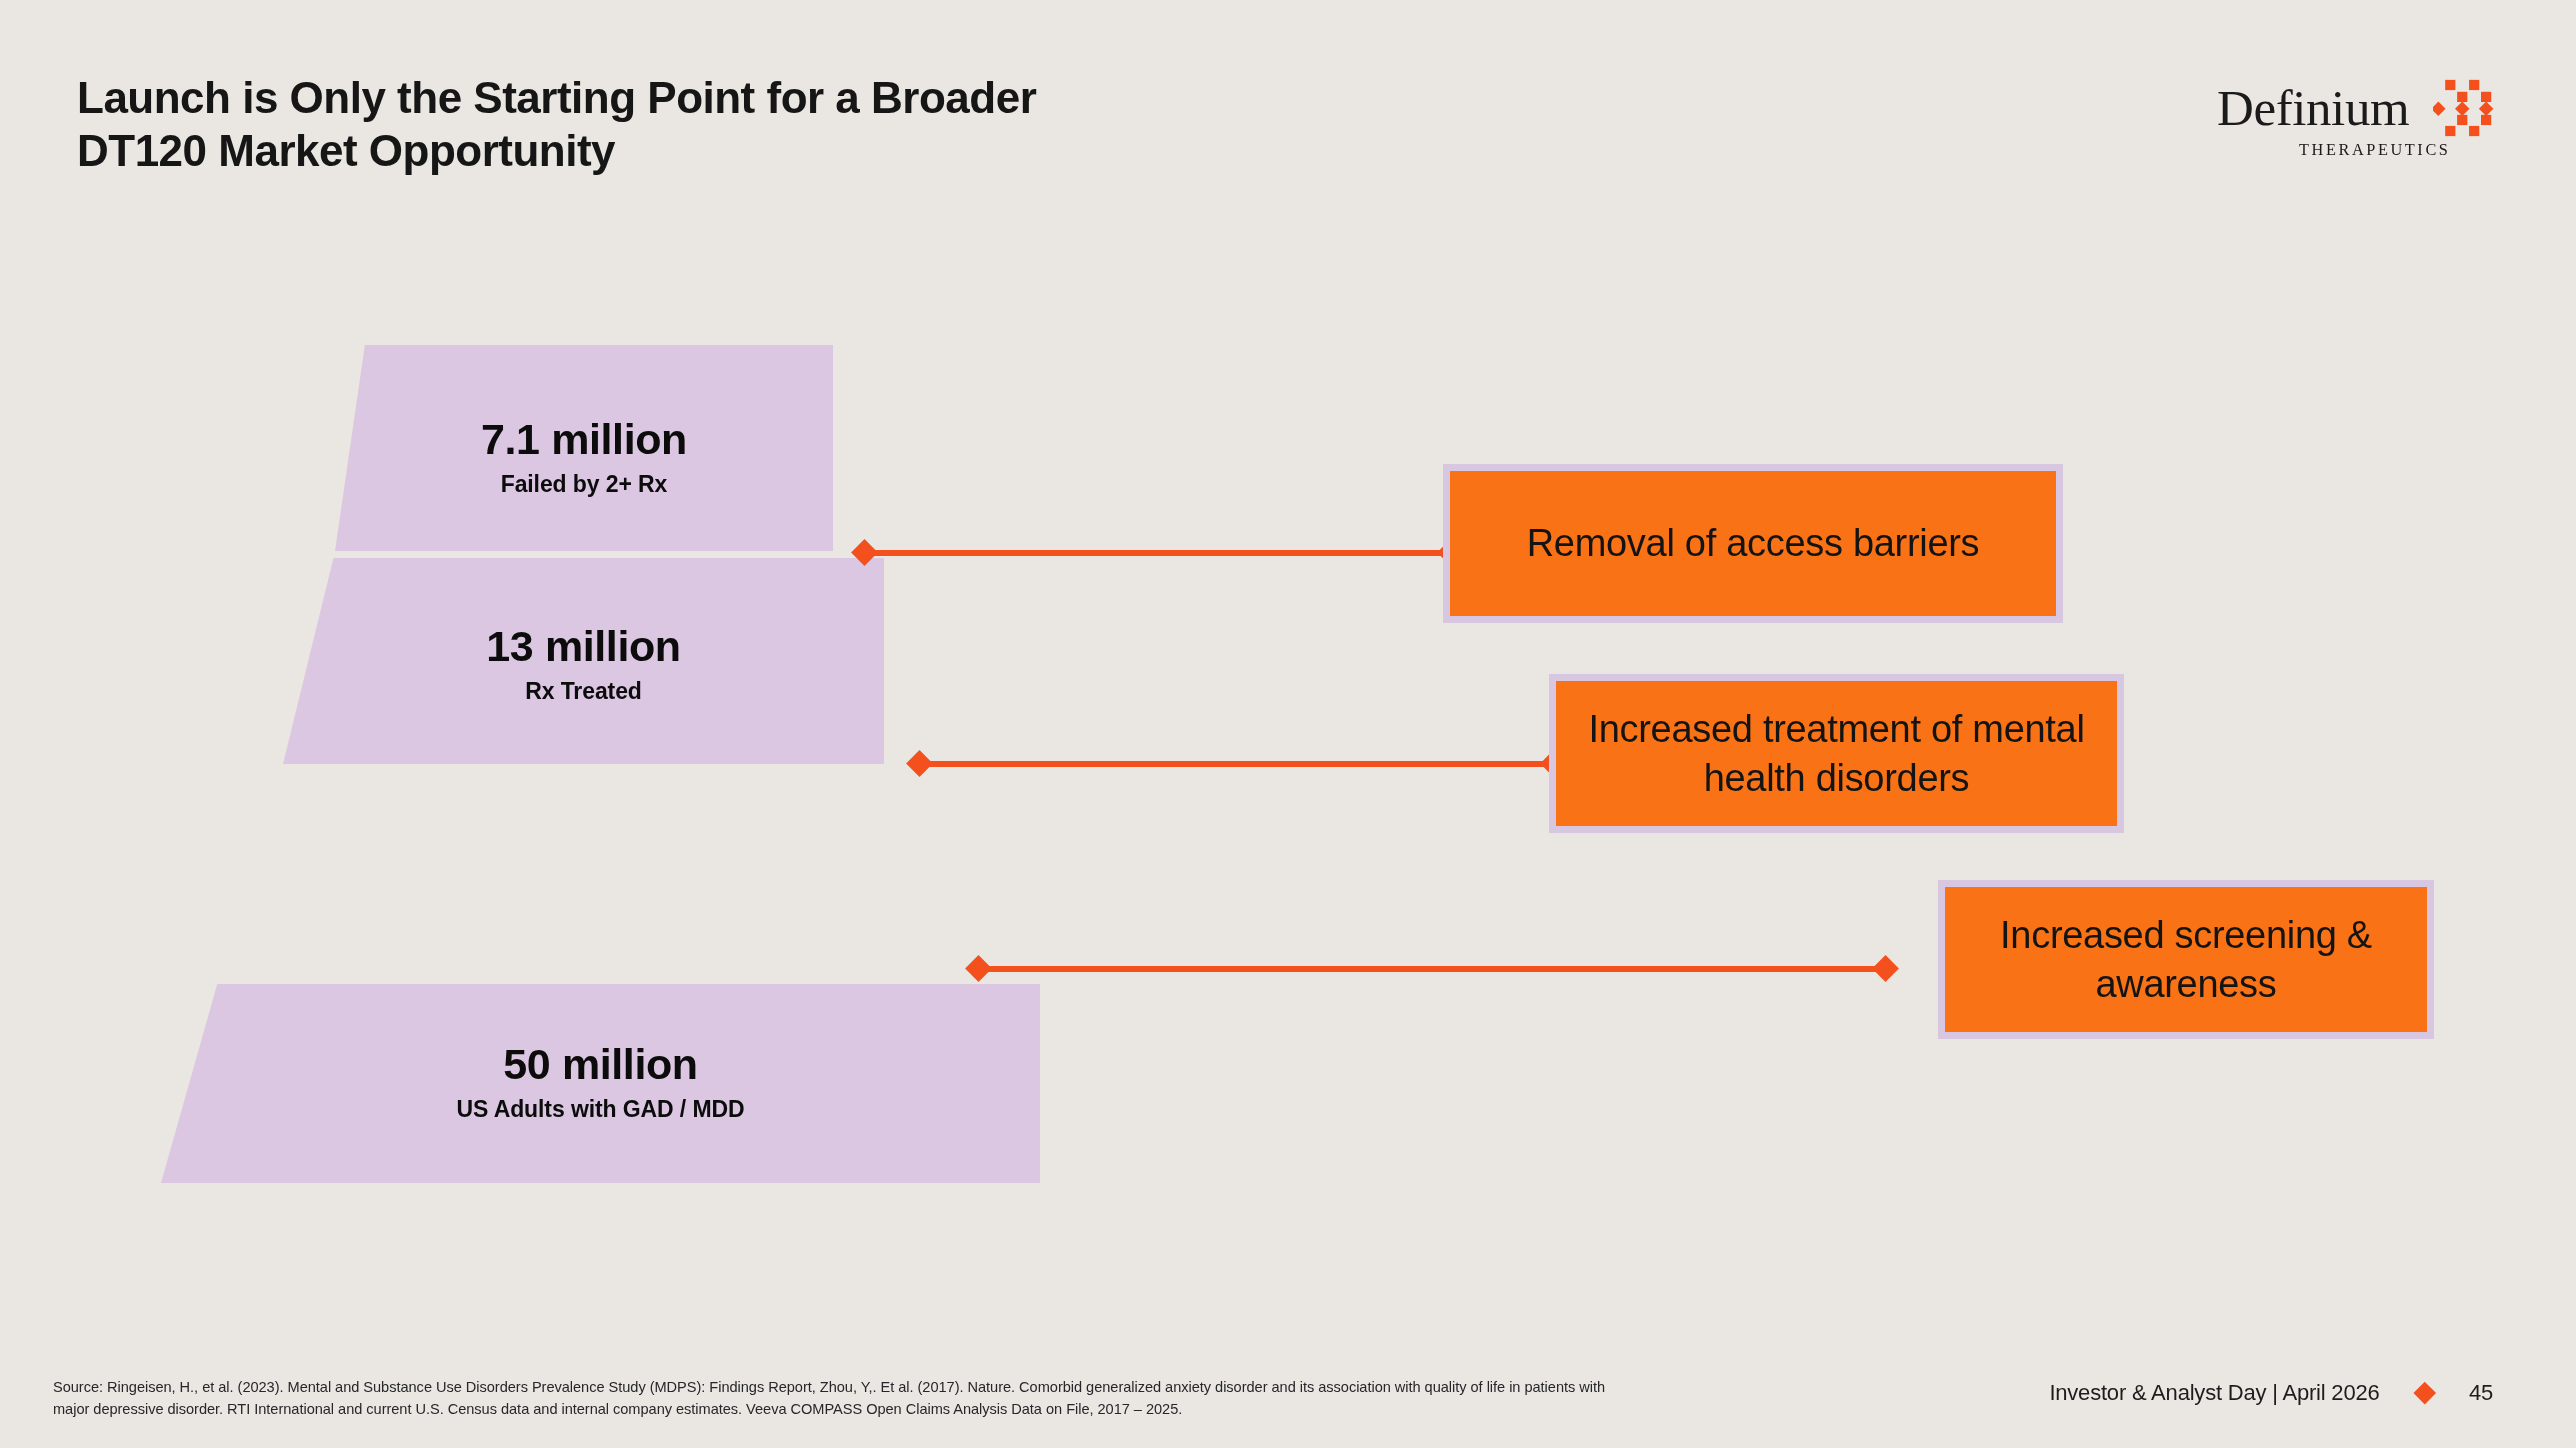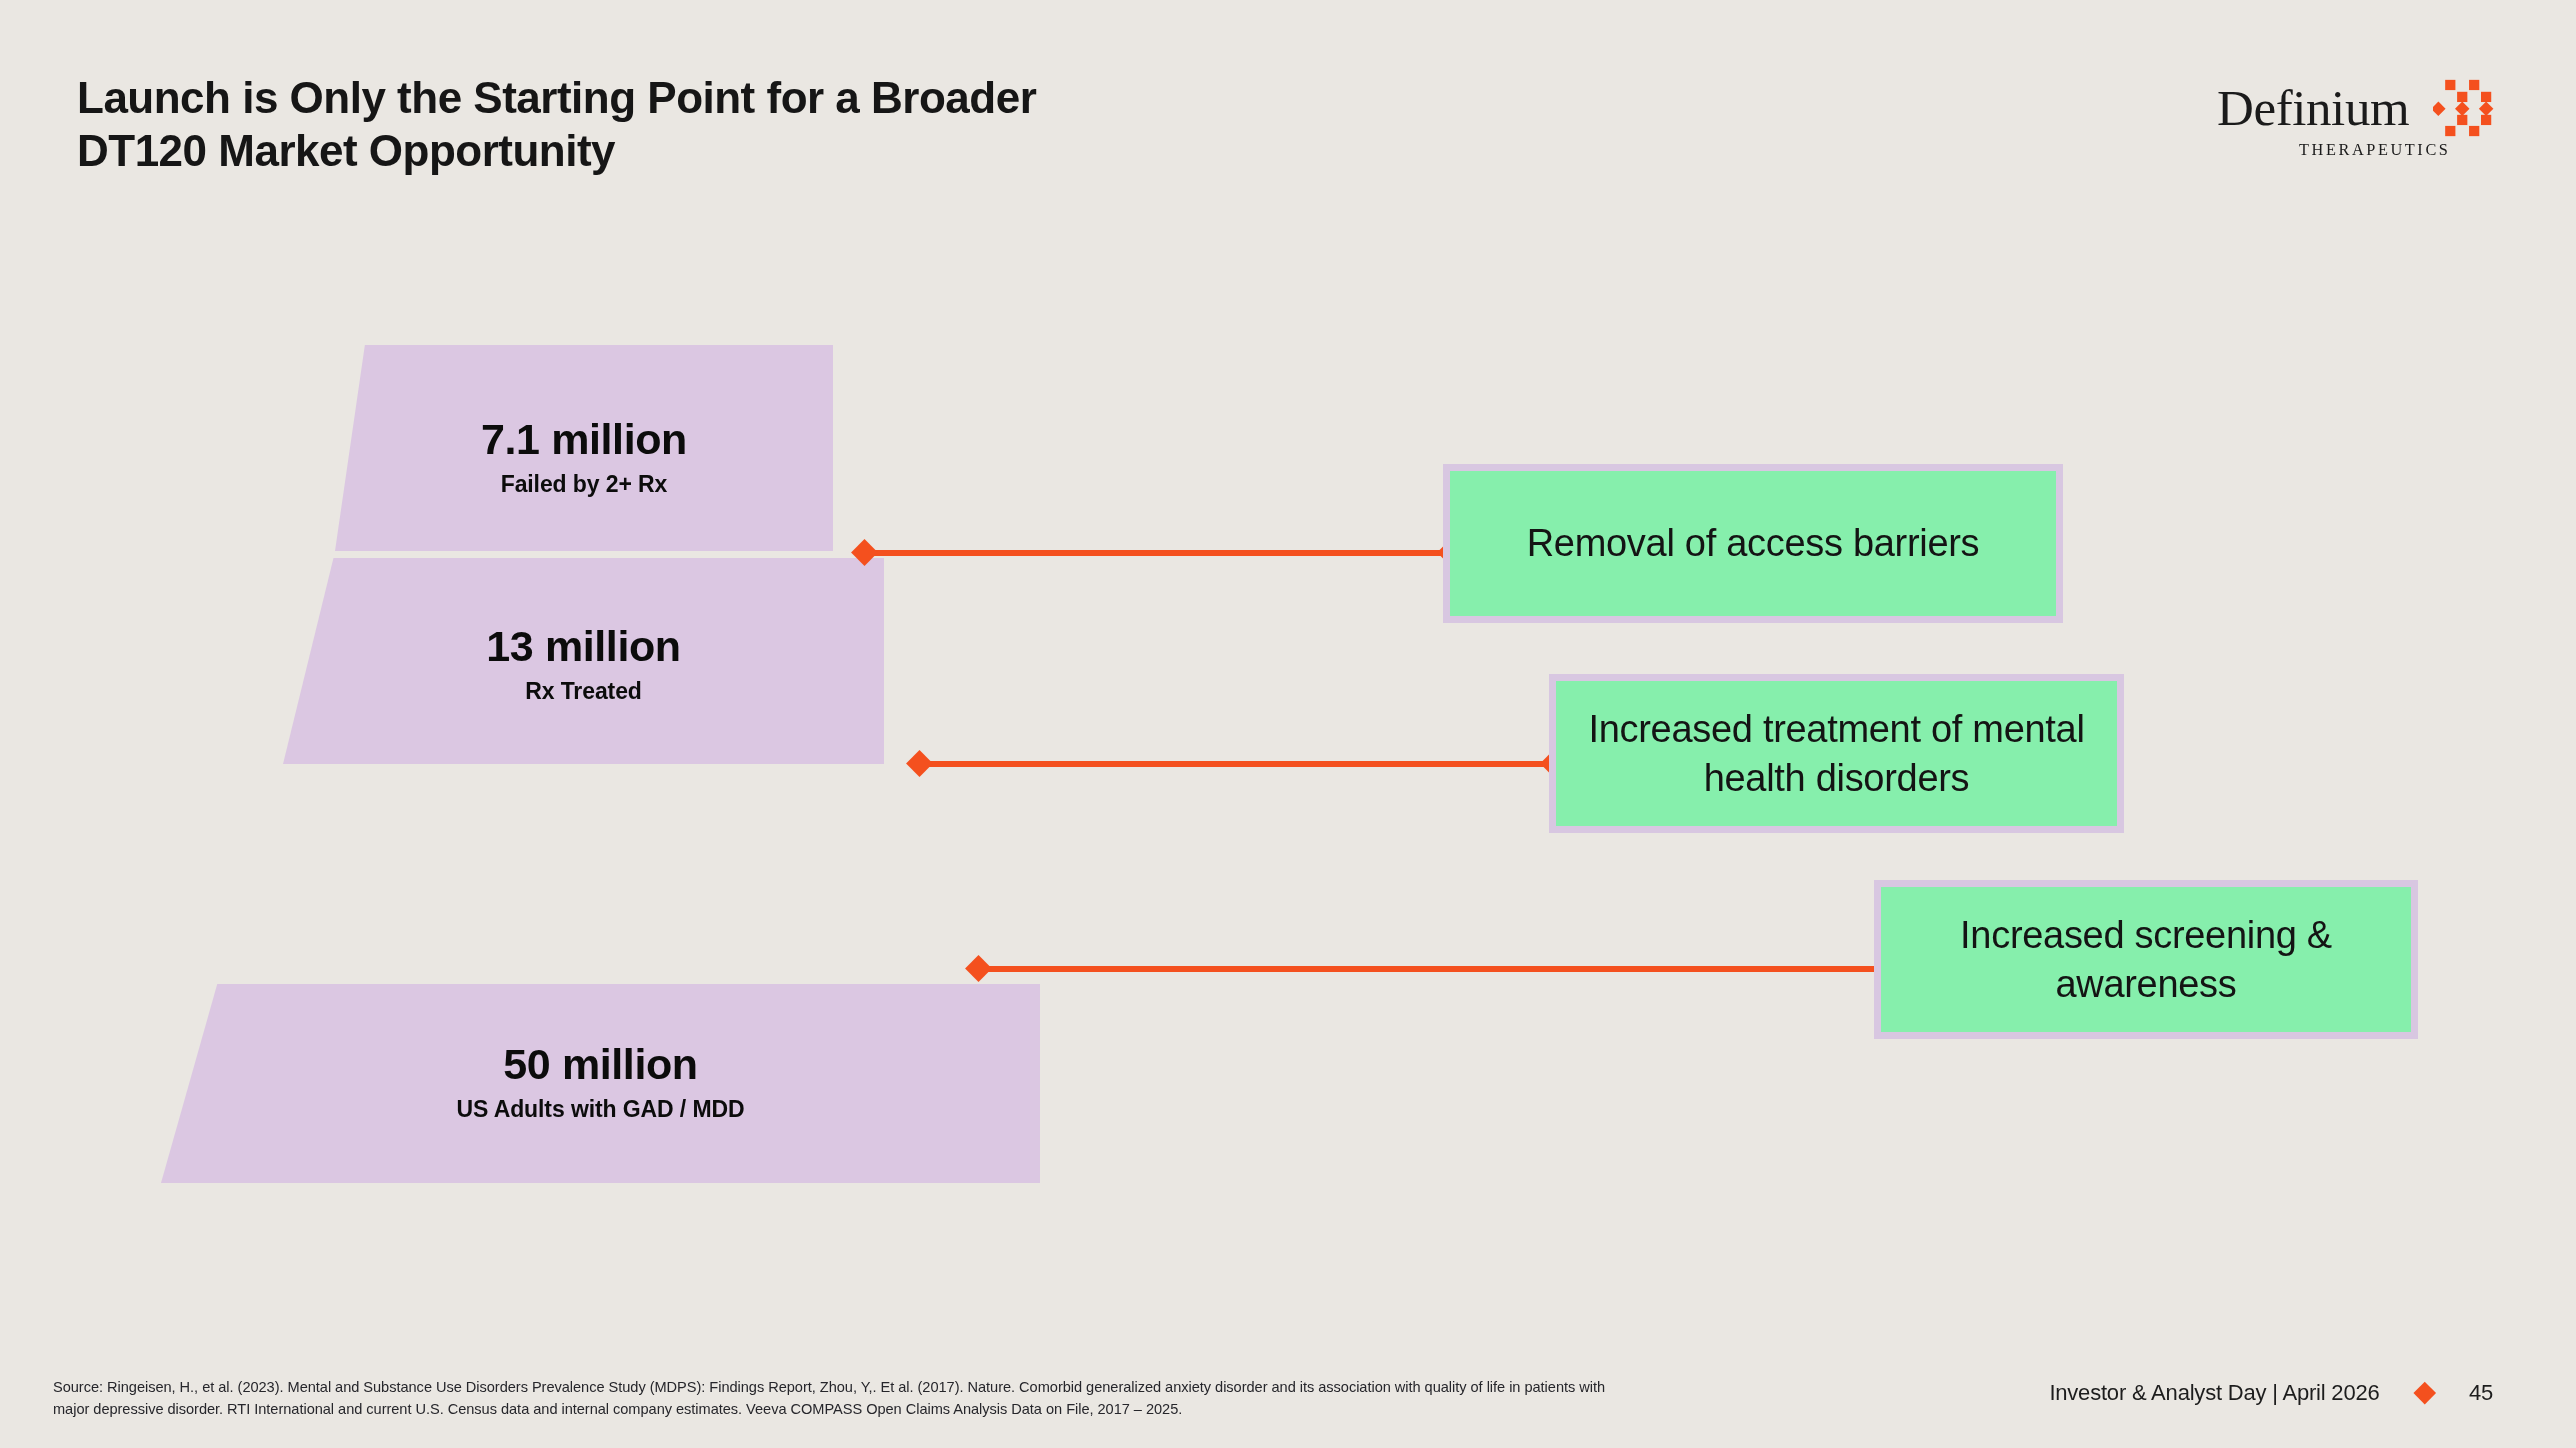--- a/index.html
+++ b/index.html
@@ -64,21 +64,21 @@
     position:absolute; top:50%; width:19px; height:19px;
     margin-top:-9.4px; background:#F4501E;
     transform:rotate(45deg);
   }
   .connector-dot.left  { left:0; }
   .connector-dot.right { right:0; }
 
   
   .callout {
     position:absolute;
-    background:#86efac;
+    background:#f97316;
     border:7.7px solid #D8C7E1;
     display:flex; align-items:center; justify-content:center;
     text-align:center;
   }
   .callout-text {
     font-size:38px; font-weight:400; line-height:1.28;
     letter-spacing:-0.3px; color:#141414;
     padding:0 20.6px;
   }
 
@@ -173,21 +173,21 @@
 </div>
 
 <div class="callout" style="left:1443px; top:464px; width:620px; height:159px;">
   <div class="callout-text">Removal of access barriers</div>
 </div>
 
 <div class="callout" style="left:1549px; top:674px; width:575px; height:159px;">
   <div class="callout-text">Increased treatment of mental health disorders</div>
 </div>
 
-<div class="callout" style="left:1874px; top:880px; width:544px; height:159px;">
+<div class="callout" style="left:1938px; top:880px; width:496px; height:159px;">
   <div class="callout-text">Increased screening &amp; awareness</div>
 </div>
 
 <div id="source-note">Source:  Ringeisen, H., et al. (2023). Mental and Substance Use Disorders Prevalence Study (MDPS): Findings Report,  Zhou, Y,. Et al. (2017). Nature. Comorbid generalized anxiety disorder and its association with quality of life in patients with major depressive disorder. RTI International and current U.S. Census data and internal company estimates. Veeva COMPASS Open Claims Analysis Data on File, 2017 – 2025.</div>
 
 <div id="footer-right">
   <span id="footer-meta">Investor &amp; Analyst Day | April 2026</span>
   <span id="footer-diamond"></span>
   <span id="footer-page">45</span>
 </div>

